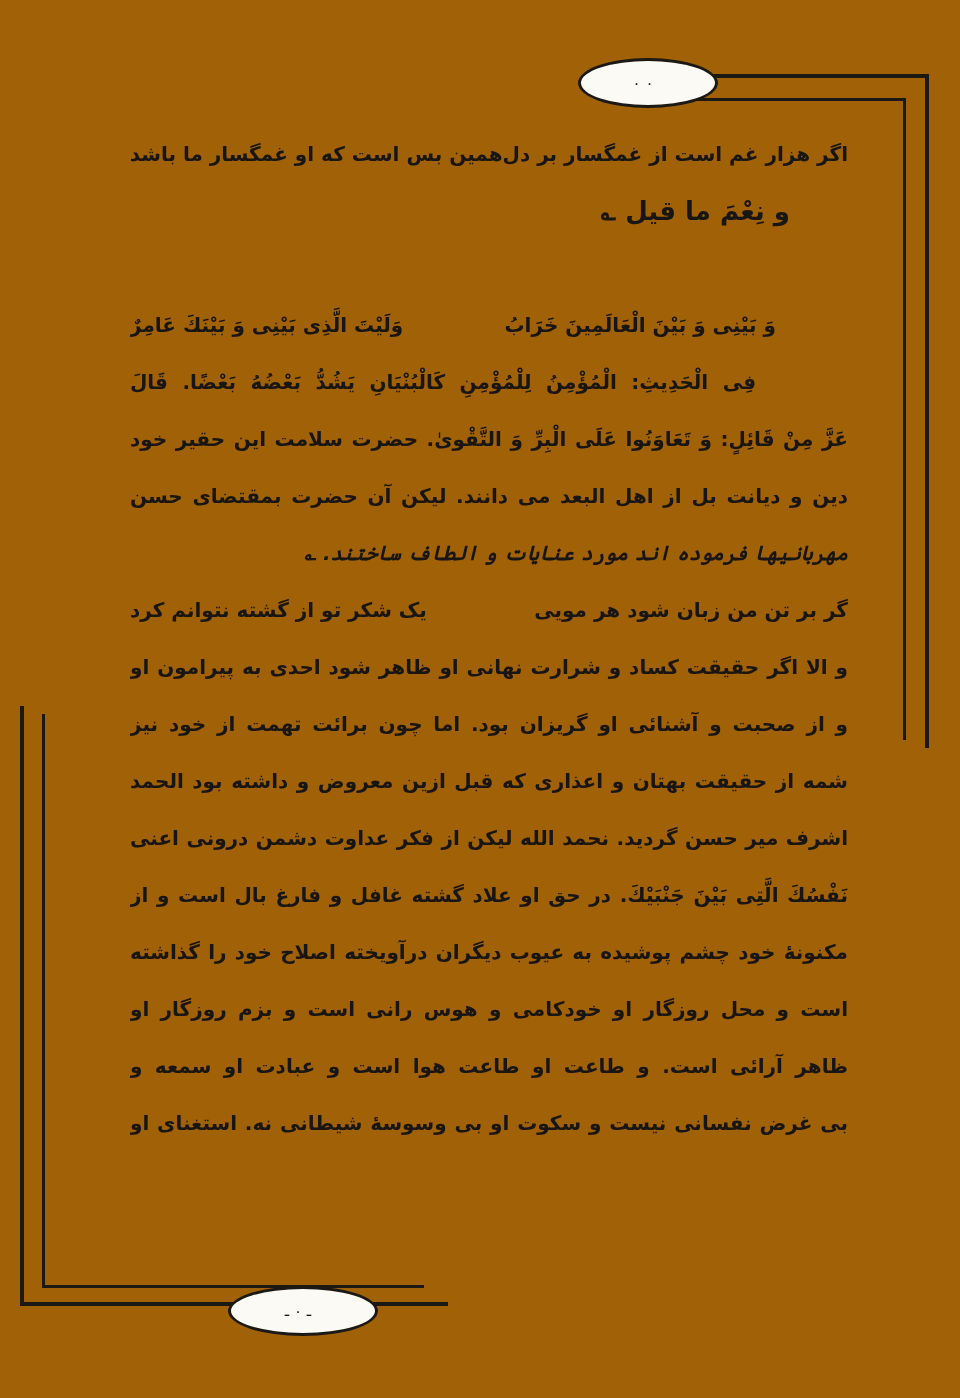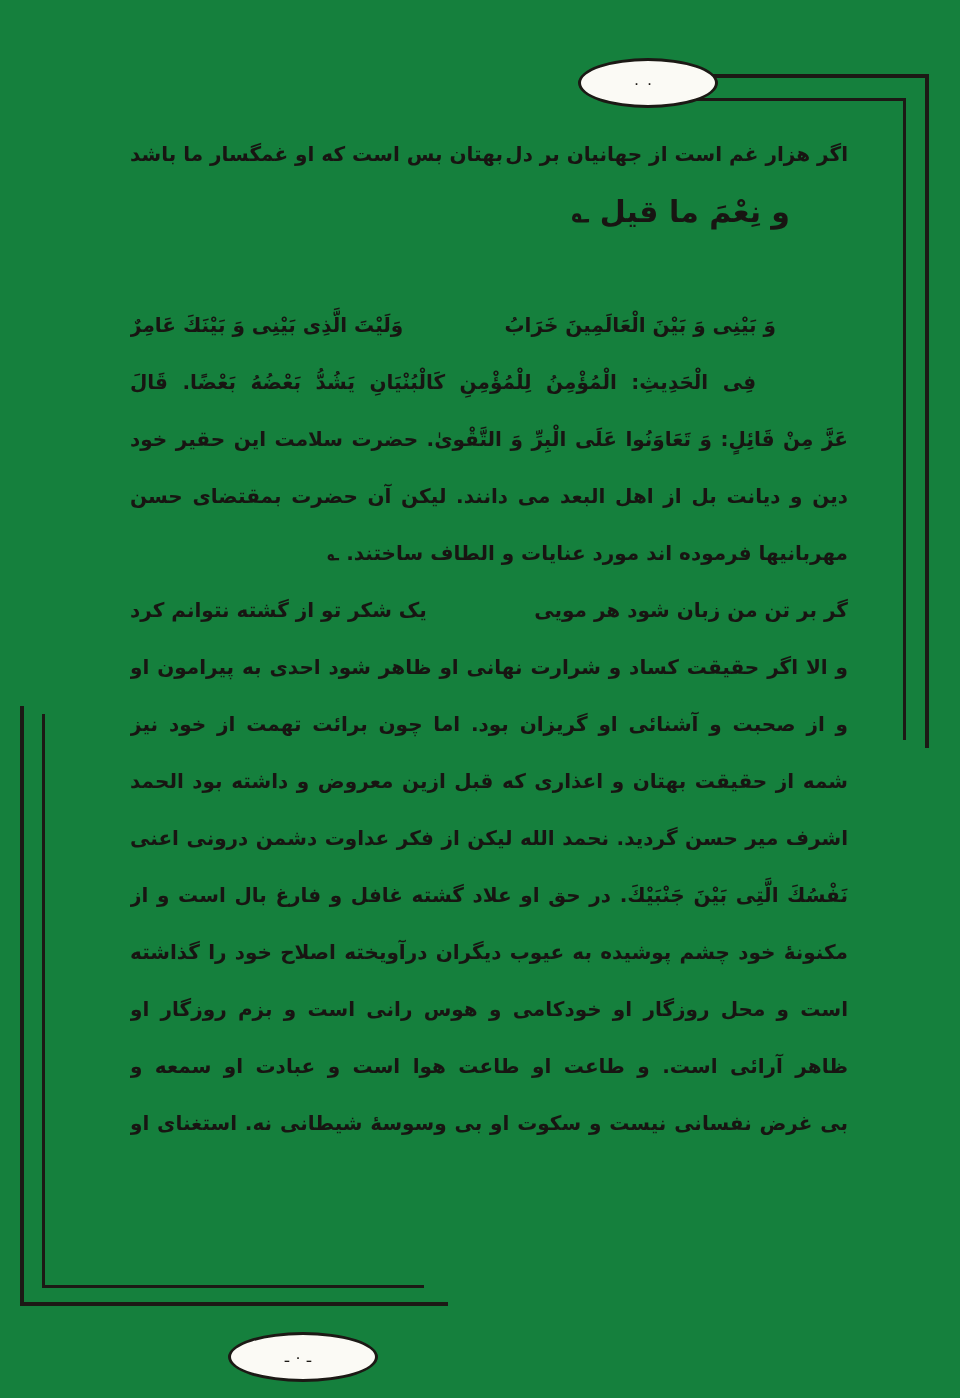--- a/index.html
+++ b/index.html
@@ -1,20 +1,20 @@
 <!DOCTYPE html>
 <html lang="fa" dir="rtl"><head>
 <meta charset="utf-8">
 <style>
   html,body{margin:0;padding:0;background:#d9d6cf;}
   .page{
     position:relative;
     width:960px;height:1398px;
     margin:0 auto;
-    background:#15803d;
+    background:#a16207;
     color:#181512;
     font-family:"DejaVu Sans",sans-serif;
     overflow:hidden;
   }
   
   .rule{position:absolute;background:#1c1915;}
   .tr-h-outer{left:695px;top:74px;width:234px;height:4px;}
   .tr-h-inner{left:688px;top:98px;width:218px;height:3px;}
   .tr-v-outer{left:925px;top:74px;width:4px;height:674px;}
   .tr-v-inner{left:903px;top:98px;width:3px;height:642px;}
@@ -27,39 +27,39 @@
     border:3px solid #1c1915;
     border-radius:50%;
     background:#fbfaf5;
     z-index:2;
     display:flex;align-items:center;justify-content:center;
     font-size:15px;letter-spacing:10px;
     color:#1c1915;
     padding-right:10px;
   }
   .cartouche.top{left:578px;top:58px;width:124px;height:44px;}
-  .cartouche.bottom{left:228px;top:1332px;width:134px;height:44px;}
+  .cartouche.bottom{left:228px;top:1286px;width:134px;height:44px;}
   
   .text-block{
     position:absolute;
     top:126px;left:130px;width:718px;
     direction:rtl;
     font-weight:bold;
   }
   .line{
     height:57px;
     line-height:57px;
     font-size:20px;
     overflow:hidden;
     white-space:normal;
   }
   .prose{text-align:justify;text-align-last:justify;}
   .prose-open{text-align:justify;text-align-last:justify;padding-right:92px;}
-  .prose-end{text-align:right;text-align-last:right;}
-  .heading{text-align:right;padding-right:58px;font-size:30px;}
+  .prose-end{text-align:right;text-align-last:right;font-style:italic;}
+  .heading{text-align:right;padding-right:58px;font-size:26px;}
   .couplet{display:flex;justify-content:space-between;}
   .couplet.indent{padding-right:72px;}
   .hemistich{white-space:nowrap;}
 </style>
 </head>
 <body>
 
 <div class="page">
 
   <div class="rule tr-h-outer"></div>
@@ -74,22 +74,22 @@
   <div class="rule bl-v-inner"></div>
   <div class="rule bl-h-outer"></div>
   <div class="rule bl-h-inner"></div>
   <div class="cartouche bottom">
     <span>ـ ٠ ـ</span>
   </div>
 
   <div class="text-block">
 
     <div class="line couplet">
-      <span class="hemistich">اگر هزار غم است از جهانیان بر دل</span>
-      <span class="hemistich">بهتان بس است که او غمگسار ما باشد</span>
+      <span class="hemistich">اگر هزار غم است از غمگسار بر دل</span>
+      <span class="hemistich">همین بس است که او غمگسار ما باشد</span>
     </div>
 
     <div class="line heading">و نِعْمَ ما قیل ؎</div>
 
     <div class="line couplet indent">
     </div>
 
     <div class="line couplet indent">
       <span class="hemistich">وَ بَیْنِی وَ بَیْنَ الْعَالَمِینَ خَرَابُ</span>
       <span class="hemistich">وَلَیْتَ الَّذِی بَیْنِی وَ بَیْنَكَ عَامِرٌ</span>

